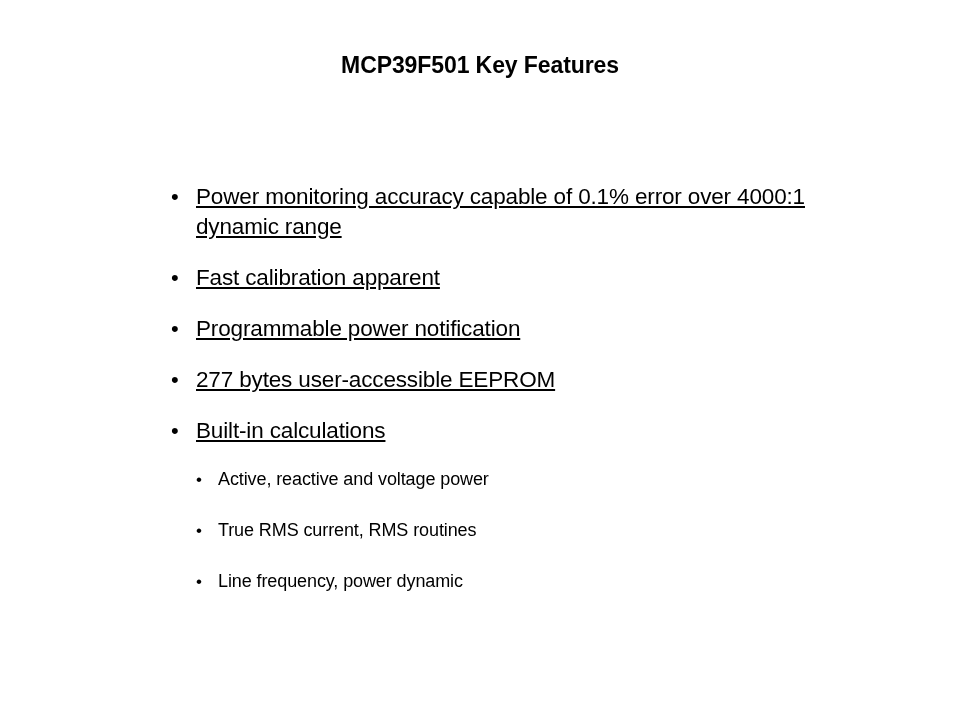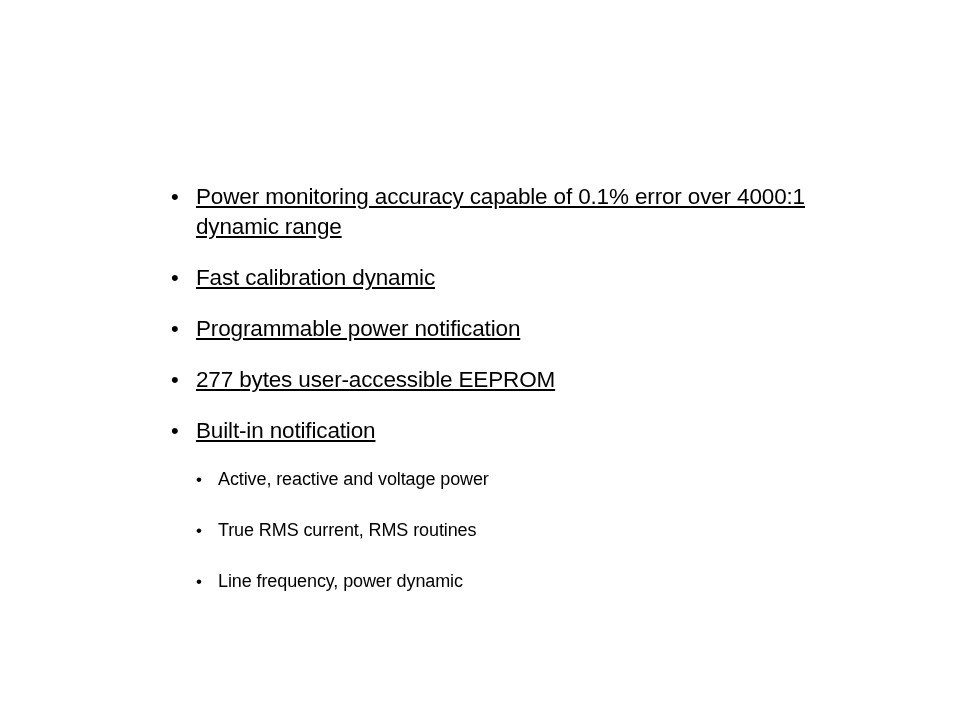--- a/index.html
+++ b/index.html
@@ -98,46 +98,47 @@
     line-height: 25px;
     color: #000000;
     letter-spacing: -0.1px;
   }
 </style>
 </head>
 <body>
 
 <div class="slide">
 
+  <div class="slide-title">MCP39F501 Key Features</div>
 
   <div class="body-list">
 
     <div class="bullet-row bullet-l1">
       <span class="marker">•</span>
       <span class="text">Power monitoring accuracy capable of 0.1% error over 4000:1 dynamic range</span>
     </div>
 
     <div class="bullet-row bullet-l1">
       <span class="marker">•</span>
-      <span class="text">Fast calibration dynamic</span>
+      <span class="text">Fast calibration apparent</span>
     </div>
 
     <div class="bullet-row bullet-l1">
       <span class="marker">•</span>
       <span class="text">Programmable power notification</span>
     </div>
 
     <div class="bullet-row bullet-l1">
       <span class="marker">•</span>
       <span class="text">277 bytes user-accessible EEPROM</span>
     </div>
 
     <div class="bullet-row bullet-l1">
       <span class="marker">•</span>
-      <span class="text">Built-in notification</span>
+      <span class="text">Built-in calculations</span>
     </div>
 
     <div class="sublist">
 
       <div class="bullet-row bullet-l2">
         <span class="marker">•</span>
         <span class="text">Active, reactive and voltage power</span>
       </div>
 
       <div class="bullet-row bullet-l2">

